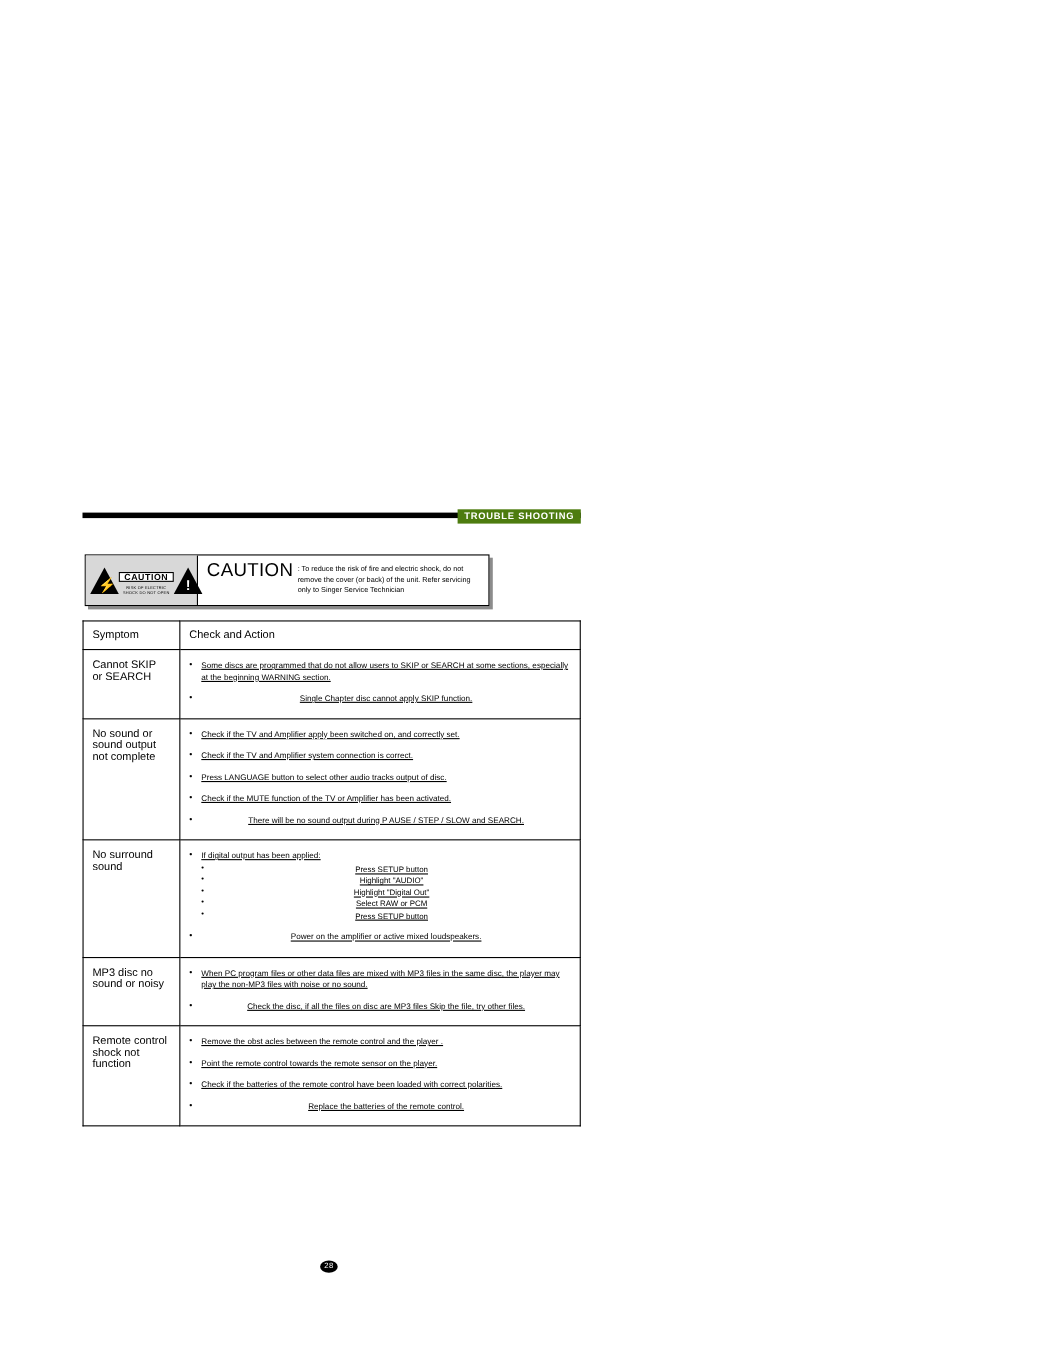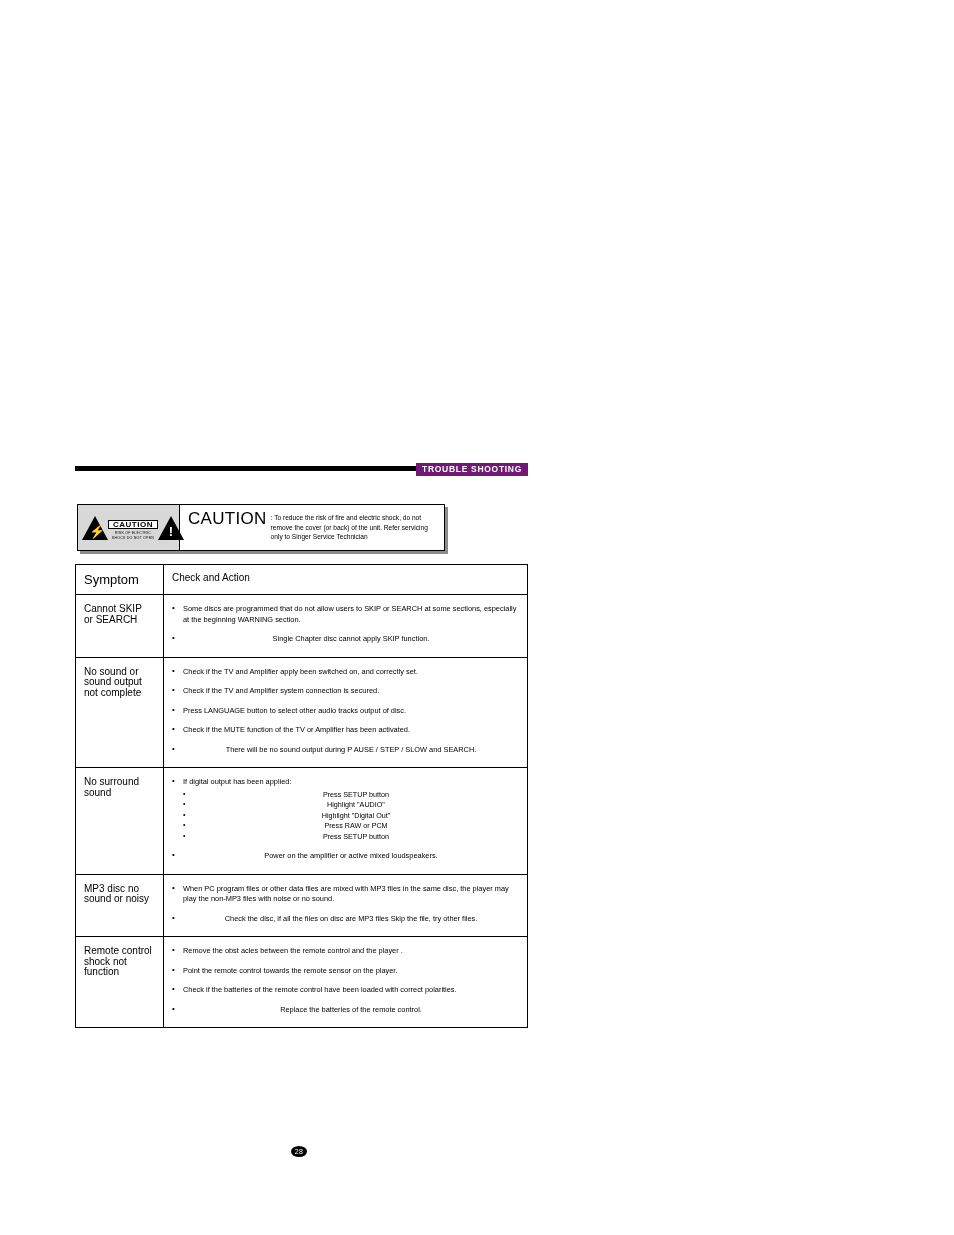--- a/index.html
+++ b/index.html
@@ -30,21 +30,21 @@
   .header-rule {
     position: absolute;
     left: 0;
     top: 4px;
     width: 453px;
     height: 5px;
     background: #000;
   }
   .header-title {
     position: relative;
-    background: #701a75;
+    background: #4d7c0f;
     color: #fff;
     font-size: 8.5px;
     font-weight: bold;
     letter-spacing: 0.7px;
     padding: 2px 6px 2px 6px;
     line-height: 9px;
     z-index: 2;
   }
 
   
@@ -143,39 +143,40 @@
     border: 1px solid #000;
     vertical-align: top;
     padding: 9px 8px 12px 8px;
   }
   .col-symptom { width: 88px; }
   .head-row td {
     padding-top: 7px;
     padding-bottom: 7px;
   }
   .head-symptom {
-    font-size: 13px;
+    font-size: 10px;
   }
   .head-action {
     font-size: 10px;
     padding-left: 60px;
   }
   .symptom-cell {
     font-size: 10px;
     line-height: 10.5px;
   }
   .action-cell {
     font-size: 7.4px;
     line-height: 10.5px;
     padding-left: 14px;
   }
   ul.bullets {
     list-style: none;
     margin: 0;
     padding: 0;
+    text-decoration: underline;
   }
   ul.bullets > li {
     position: relative;
     padding-left: 11px;
     margin-bottom: 9px;
   }
   ul.bullets > li:last-child { margin-bottom: 0; text-align: center; }
   ul.bullets > li:before {
     content: "\2022";
     position: absolute;
@@ -271,39 +272,39 @@
       </tr>
       <tr>
         <td class="symptom-cell">
           <div>No sound  or</div>
           <div>sound output</div>
           <div>not complete</div>
         </td>
         <td class="action-cell">
           <ul class="bullets">
             <li><span>Check if the  TV and Amplifier   apply been switched   on, and correctly   set.</span></li>
-            <li><span>Check if the  TV and Amplifier   system connection is   secured.</span></li>
+            <li><span>Check if the  TV and Amplifier   system connection is   correct.</span></li>
             <li><span>Press LANGUAGE button  to select other   audio tracks output   of disc.</span></li>
             <li><span>Check if the  MUTE function of  the TV or  Amplifier has been   activated.</span></li>
             <li><span>There will be  no sound output   during  P AUSE / STEP  / SLOW and  SEARCH.</span></li>
           </ul>
         </td>
       </tr>
       <tr>
         <td class="symptom-cell">
           <div>No surround</div>
           <div>sound</div>
         </td>
         <td class="action-cell">
           <ul class="bullets">
             <li><span>If digital  output has been   applied:</span><ul class="subbullets">
                 <li>Press SETUP button</li>
                 <li>Highlight "AUDIO"</li>
                 <li>Highlight "Digital Out"</li>
-                <li>Press RAW  or PCM</li>
+                <li>Select RAW  or PCM</li>
                 <li>Press SETUP button</li>
               </ul></li>
             <li><span>Power on the  amplifier or active   mixed loudspeakers.</span></li>
           </ul>
         </td>
       </tr>
       <tr>
         <td class="symptom-cell">
           <div>MP3 disc  no</div>
           <div>sound or noisy</div>

